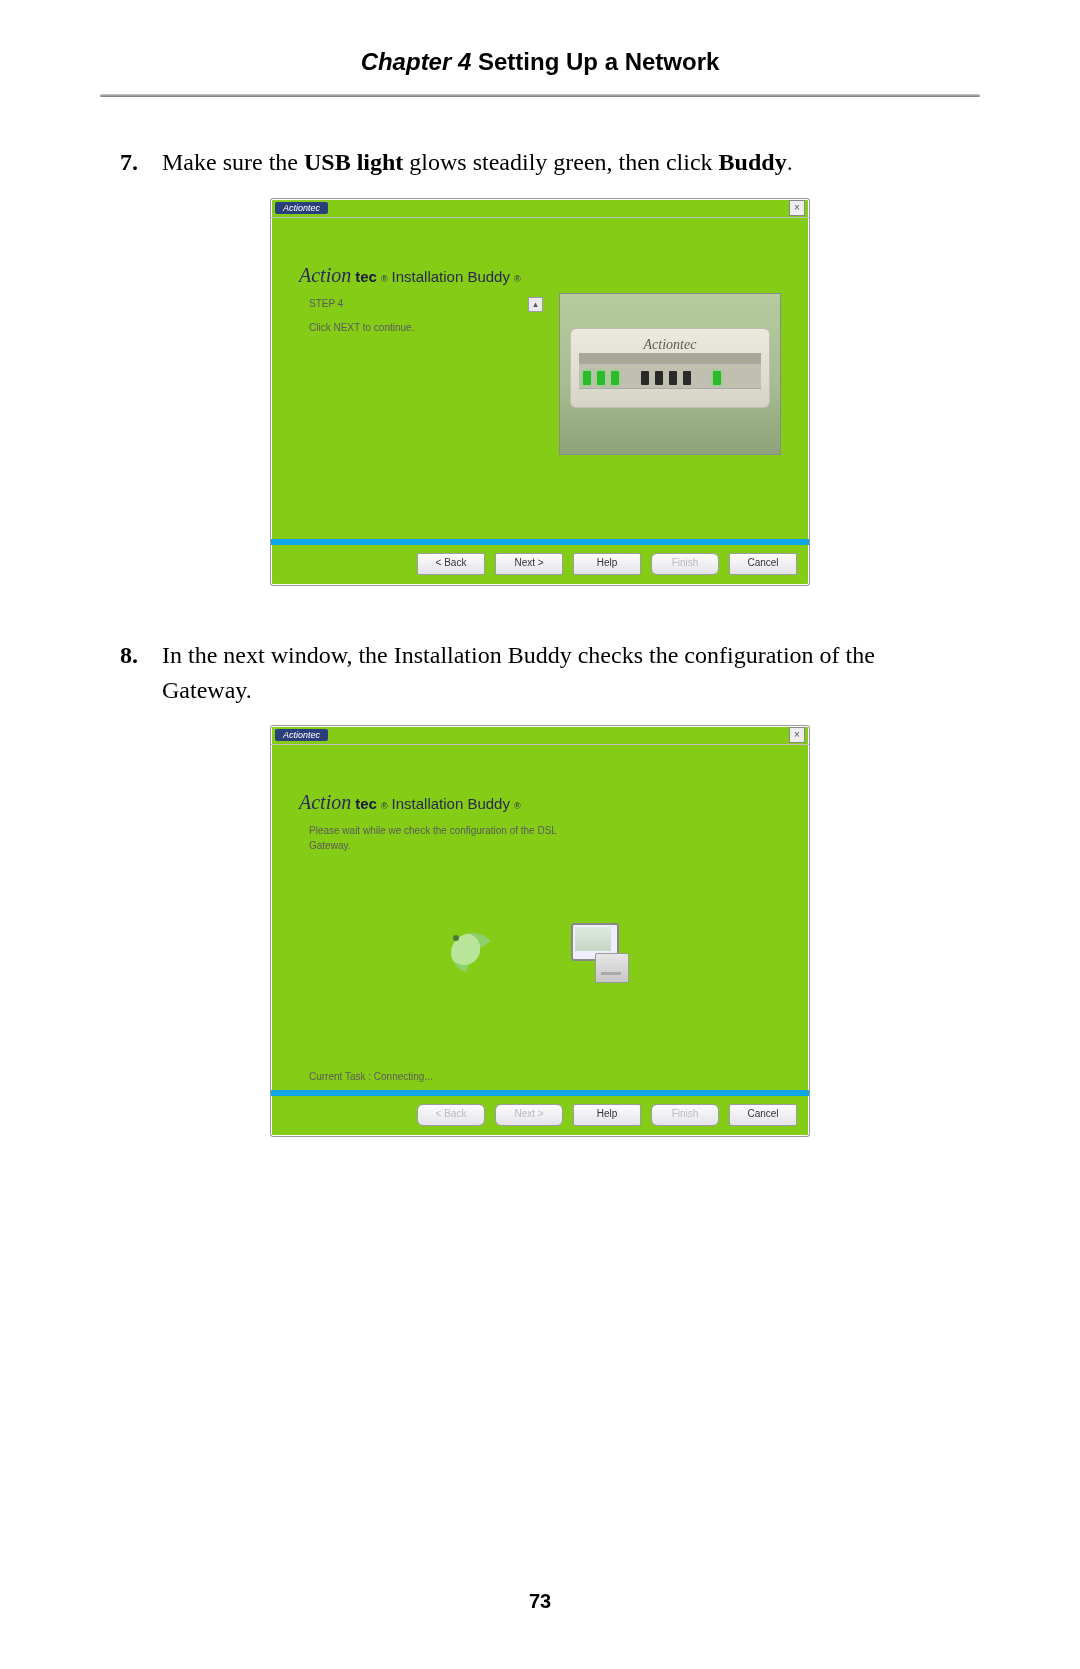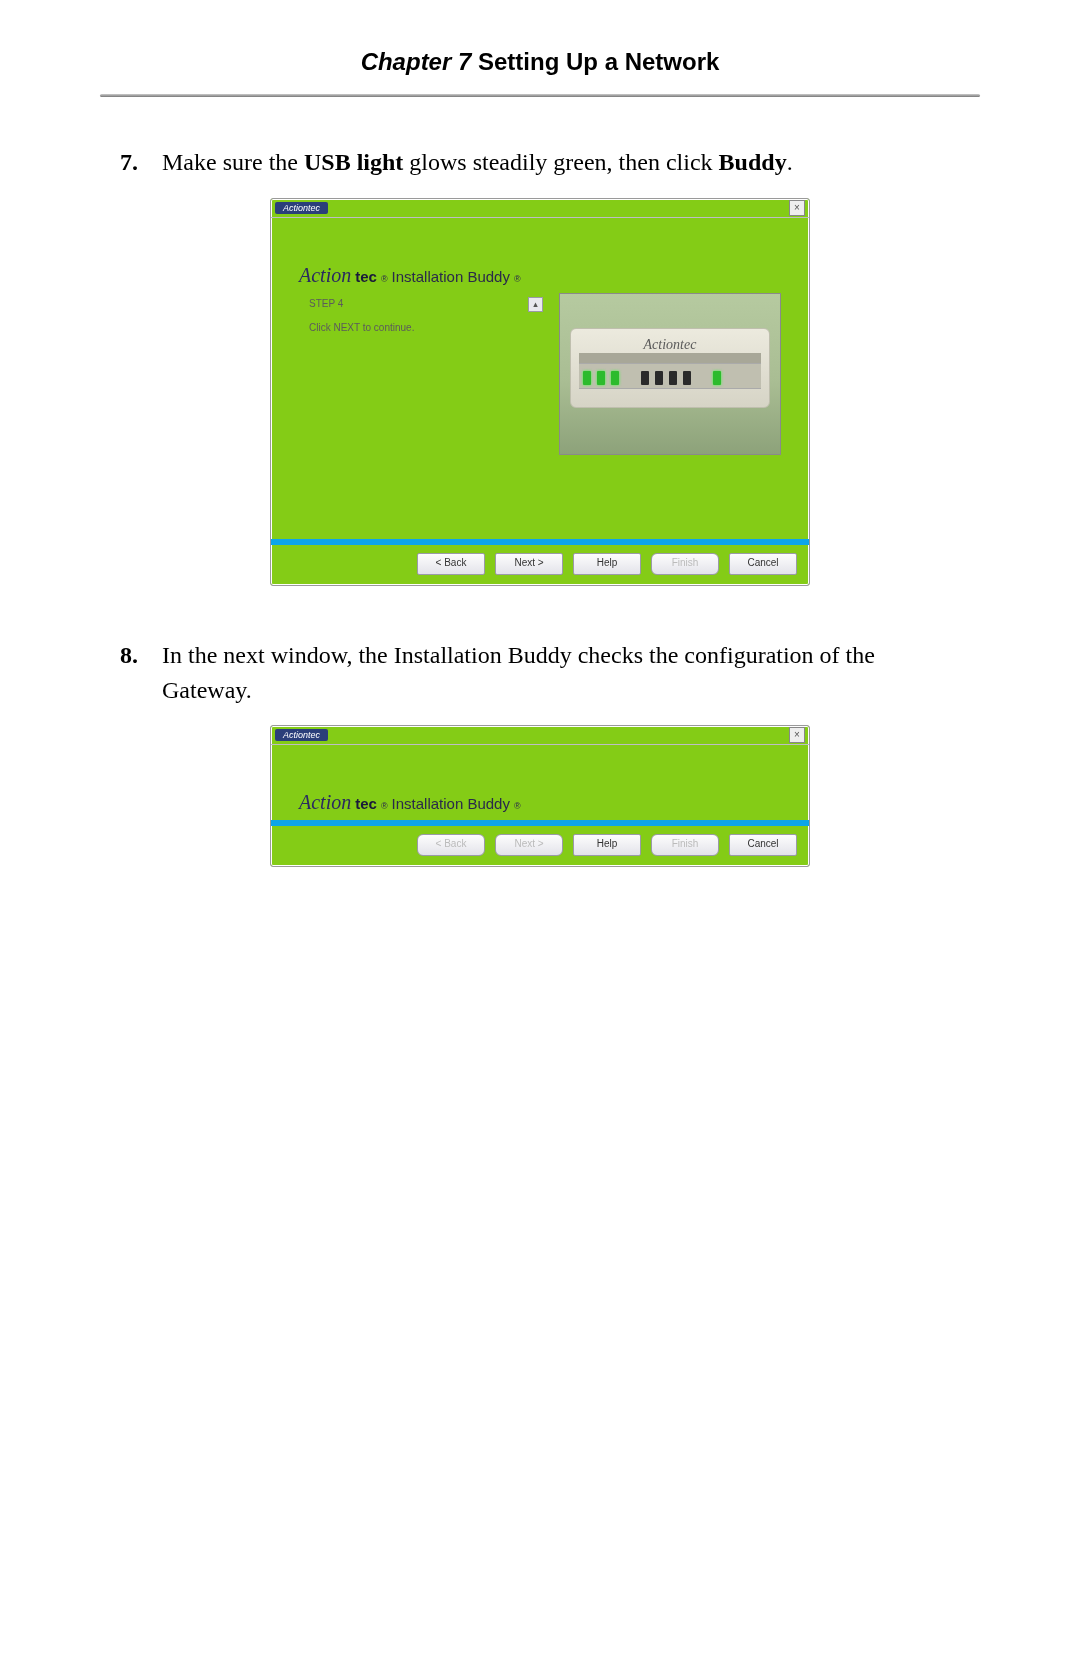--- a/index.html
+++ b/index.html
@@ -156,21 +156,21 @@
   .page-num{
     position:absolute;bottom:56px;left:0;right:0;text-align:center;
     font-family:Arial,Helvetica,sans-serif;font-weight:bold;font-size:20px;
   }
 </style>
 </head>
 <body>
 
 <div class="page">
   <div class="header">
-    <span class="chapter">Chapter 7</span>
+    <span class="chapter">Chapter 4</span>
     <span> </span>
     <span>Setting Up a Network</span>
   </div>
   <div class="rule"></div>
 
   <div class="body">
 
     <div class="step">
       <div class="step-num">7.</div>
       <div class="step-text">
@@ -243,24 +243,42 @@
           <span class="wiz-tag">Actiontec</span>
           <span class="wiz-x">×</span>
         </div>
         <div class="wiz-head">
           <span class="logo-script">Action</span>
             <span class="logo-tec">tec</span>
             <span class="logo-r">®</span>
           <span>Installation Buddy</span>
             <span class="logo-r">®</span>
         </div>
+        <div class="wiz-content" style="min-height:252px">
+          <div class="col">
+            <div>Please wait while we check the configuration of the DSL Gateway.</div>
+          </div>
+          <div class="gfx">
+            <div class="swoosh">
+                <span class="dot"></span>
+              </div>
+            <div class="pc">
+              <div class="mon"></div>
+                <div class="screen"></div>
+                <div class="base"></div>
+                <div class="slot"></div>
+            </div>
+          </div>
+          <div class="status-line">Current Task : Connecting...</div>
+        </div>
         <div class="wiz-btns">
           <span class="wbtn disabled">&lt; Back</span>
           <span class="wbtn disabled">Next &gt;</span>
           <span class="wbtn">Help</span>
           <span class="wbtn disabled">Finish</span>
           <span class="wbtn">Cancel</span>
         </div>
       </div>
     </div>
   </div>
 
+  <div class="page-num">73</div>
 </div>
 
 </body></html>

